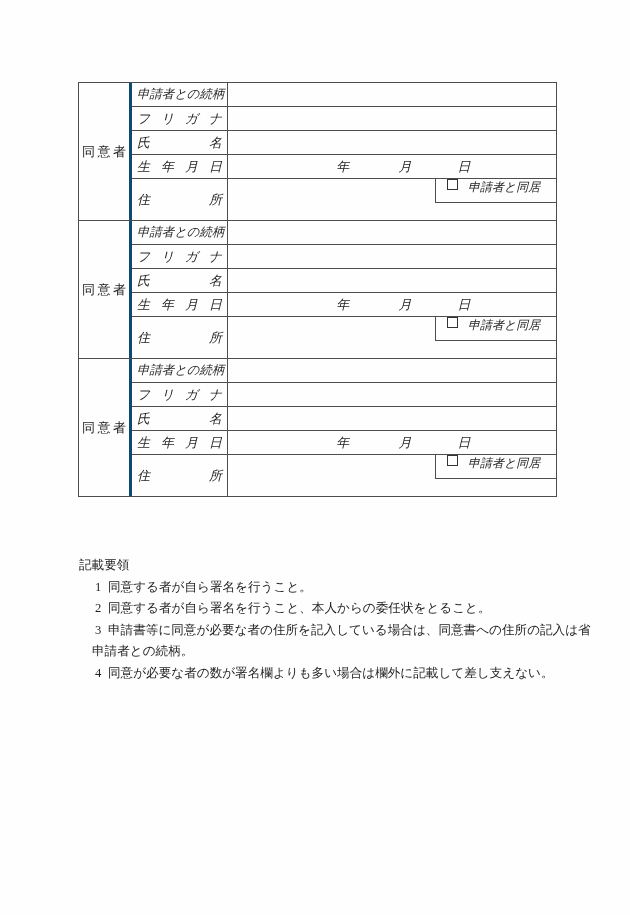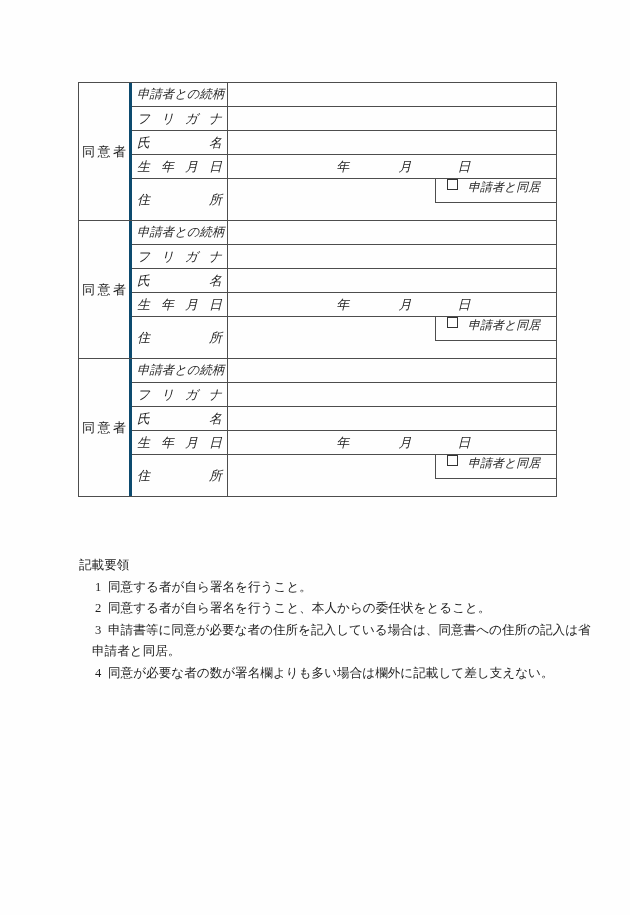--- a/index.html
+++ b/index.html
@@ -297,21 +297,21 @@
 
     <div class="note-item">
       <span class="note-num">2</span>
       <span class="note-text">同意する者が自ら署名を行うこと、本人からの委任状をとること。</span>
     </div>
 
     <div class="note-item">
       <span class="note-num">3</span>
       <span class="note-text">申請書等に同意が必要な者の住所を記入している場合は、同意書への住所の記入は省</span>
     </div>
-    <div class="note-cont">申請者と同居。</div>
+    <div class="note-cont">申請者との続柄。</div>
 
     <div class="note-item">
       <span class="note-num">4</span>
       <span class="note-text">同意が必要な者の数が署名欄よりも多い場合は欄外に記載して差し支えない。</span>
     </div>
   </div>
 
 </div>
 
 </body></html>

